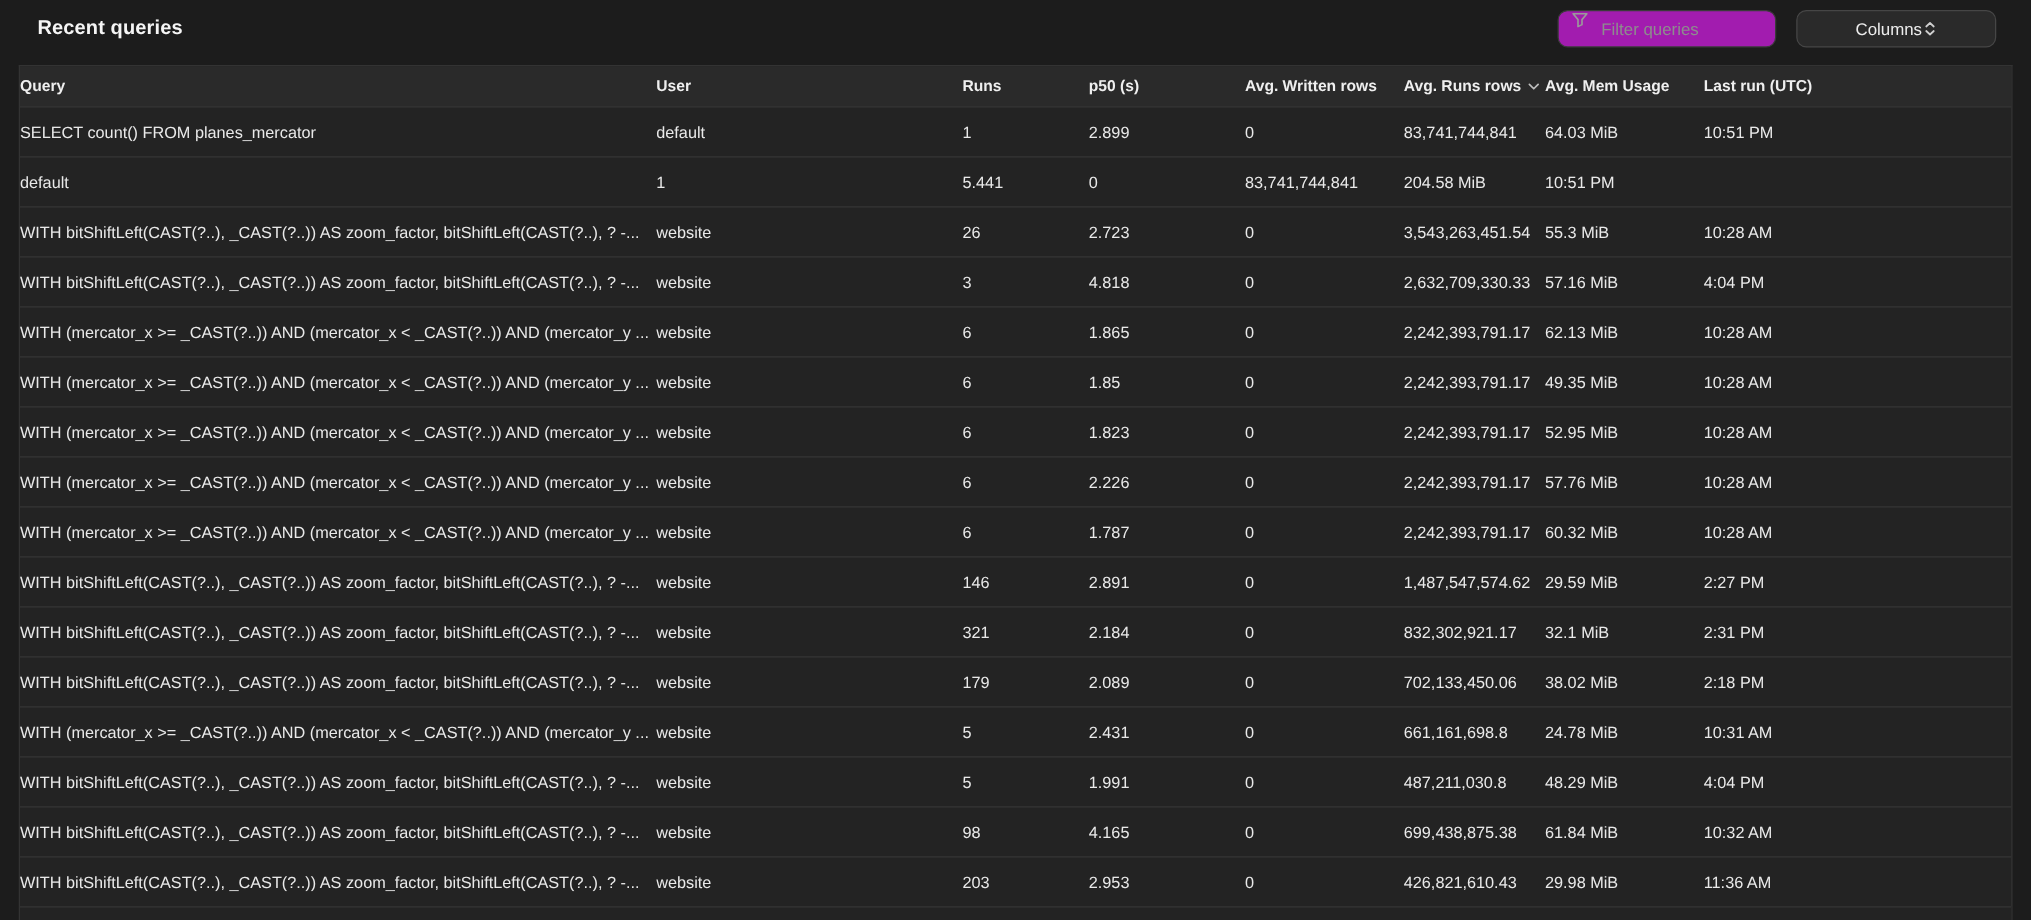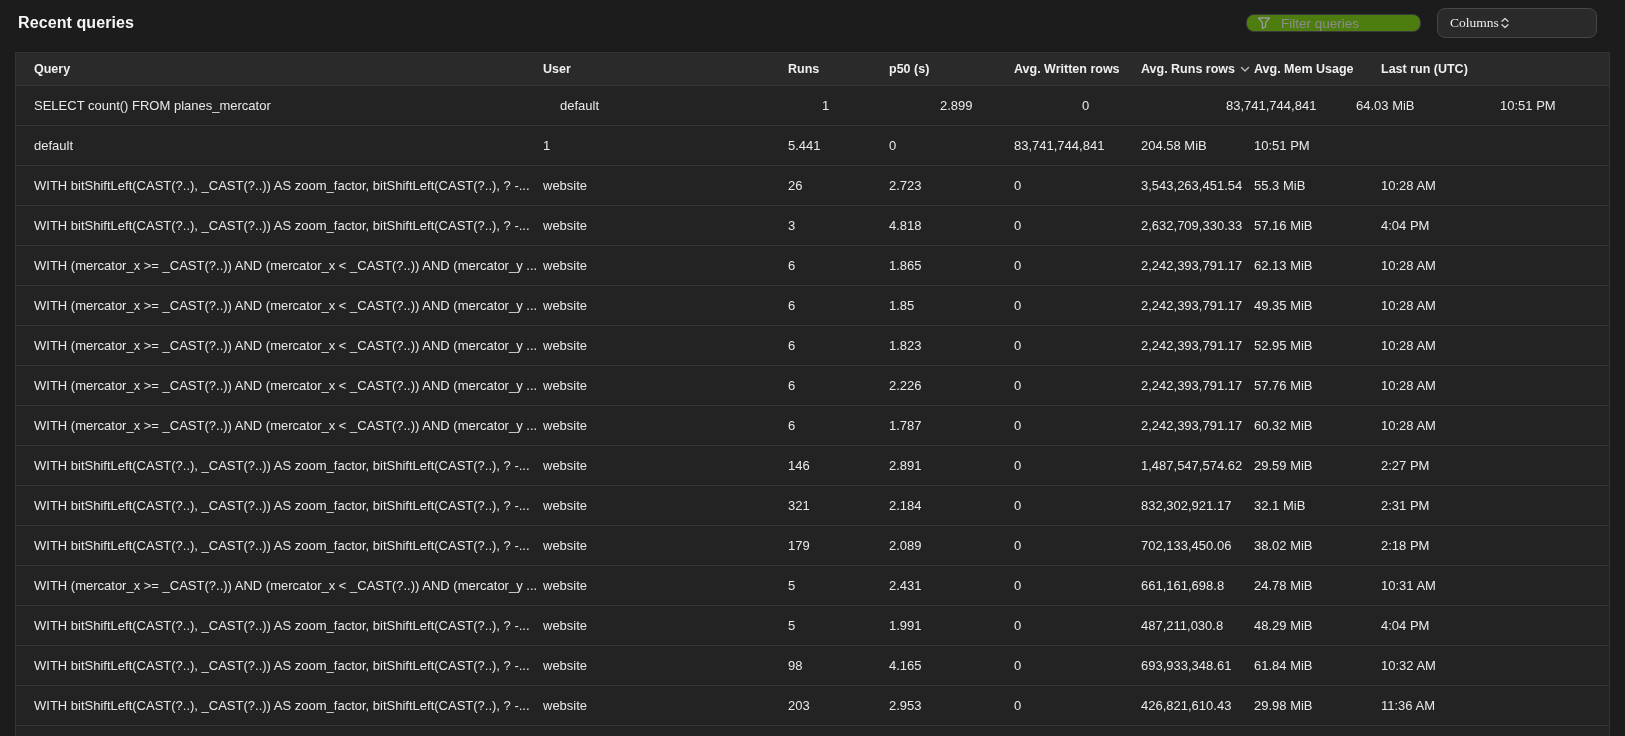--- a/index.html
+++ b/index.html
@@ -6,60 +6,60 @@
   html, body { margin: 0; padding: 0; background: #1c1c1c; }
   body {
     width: 1625px; height: 736px; overflow: hidden;
     font-family: "Liberation Sans", sans-serif;
     color: #e9e9e9;
   }
   .topbar {
     height: 52px; display: flex; align-items: center;
     justify-content: space-between; padding: 0 28px 6px 18px;
   }
-  .page-title { font-size: 16px; font-weight: 700; color: #f5f5f5; margin: 0; letter-spacing: 0.1px; }
+  .page-title { font-size: 16px; font-weight: 700; color: #f5f5f5; margin: 12px; letter-spacing: 0.1px; }
   .controls { display: flex; align-items: center; gap: 16px; }
   .filter-box {
-    display: flex; align-items: center; gap: 8px;
-    width: 175px; height: 18px; padding: 0 10px;
-    background: #4d7c0f; border: 1px solid #3a3a3a; border-radius: 8px;
+    display: flex; gap: 8px;
+    width: 175px; height: 30px; padding: 0 10px;
+    background: #a21caf; border: 1px solid #3a3a3a; border-radius: 8px;
   }
   .filter-box svg { flex: 0 0 auto; }
   .filter-input {
     background: transparent; border: none; outline: none; width: 100%;
     font-family: "Liberation Sans", sans-serif; font-size: 13.5px; color: #e9e9e9;
   }
   .filter-input::placeholder { color: #8d8d8d; }
   .columns-btn {
-    display: flex; align-items: center; justify-content: flex-start;
+    display: flex; align-items: center; justify-content: center;
     width: 160px; height: 30px; padding: 0 12px;
     background: #2a2a2a; border: 1px solid #464646; border-radius: 8px;
-    font-family: Liberation Serif, serif; font-size: 13.5px; color: #ededed;
+    font-family: Liberation Sans, sans-serif; font-size: 13.5px; color: #ededed;
     cursor: pointer;
   }
   .table {
     margin: 0 15px; width: 1595px; background: #232323;
     border: 1px solid #333333; border-bottom: none;
   }
   .grid-row {
     display: grid;
     grid-template-columns: 509px 245px 101px 125px 127px 113px 127px 1fr;
-    align-items: center; padding-left: 18px;
+    align-items: center; 
   }
   .thead {
     height: 32px; background: #2a2a2a;
     font-size: 12.5px; font-weight: 700; color: #efefef;
   }
   .th { display: flex; align-items: center; gap: 5px; white-space: nowrap; overflow: hidden; }
   .sort-icon { display: inline-flex; margin-top: 1px; }
   .row {
     height: 40px; border-top: 1px solid #363636;
     font-size: 13px; color: #e9e9e9; cursor: pointer;
   }
-  .row:first-child { border-top: 1px solid #363636; gap: 17px; }
+  .row:first-child { border-top: 1px solid #363636; }
   .cell { white-space: nowrap; overflow: hidden; text-overflow: clip; padding-right: 12px; }
   .partial-row { height: 40px; border-top: 1px solid #363636; background: #232323; }
 </style>
 </head>
 <body>
 
 <div class="topbar">
   <h1 class="page-title">Recent queries</h1>
   <div class="controls">
     <div class="filter-box">
@@ -260,21 +260,21 @@
     <div class="cell">487,211,030.8</div>
     <div class="cell">48.29 MiB</div>
     <div class="cell">4:04 PM</div>
   </div>
       <div class="grid-row row">
     <div class="cell">WITH bitShiftLeft(CAST(?..), _CAST(?..)) AS zoom_factor, bitShiftLeft(CAST(?..), ? -...</div>
     <div class="cell">website</div>
     <div class="cell">98</div>
     <div class="cell">4.165</div>
     <div class="cell">0</div>
-    <div class="cell">693,933,348.61</div>
+    <div class="cell">699,438,875.38</div>
     <div class="cell">61.84 MiB</div>
     <div class="cell">10:32 AM</div>
   </div>
       <div class="grid-row row">
     <div class="cell">WITH bitShiftLeft(CAST(?..), _CAST(?..)) AS zoom_factor, bitShiftLeft(CAST(?..), ? -...</div>
     <div class="cell">website</div>
     <div class="cell">203</div>
     <div class="cell">2.953</div>
     <div class="cell">0</div>
     <div class="cell">426,821,610.43</div>

